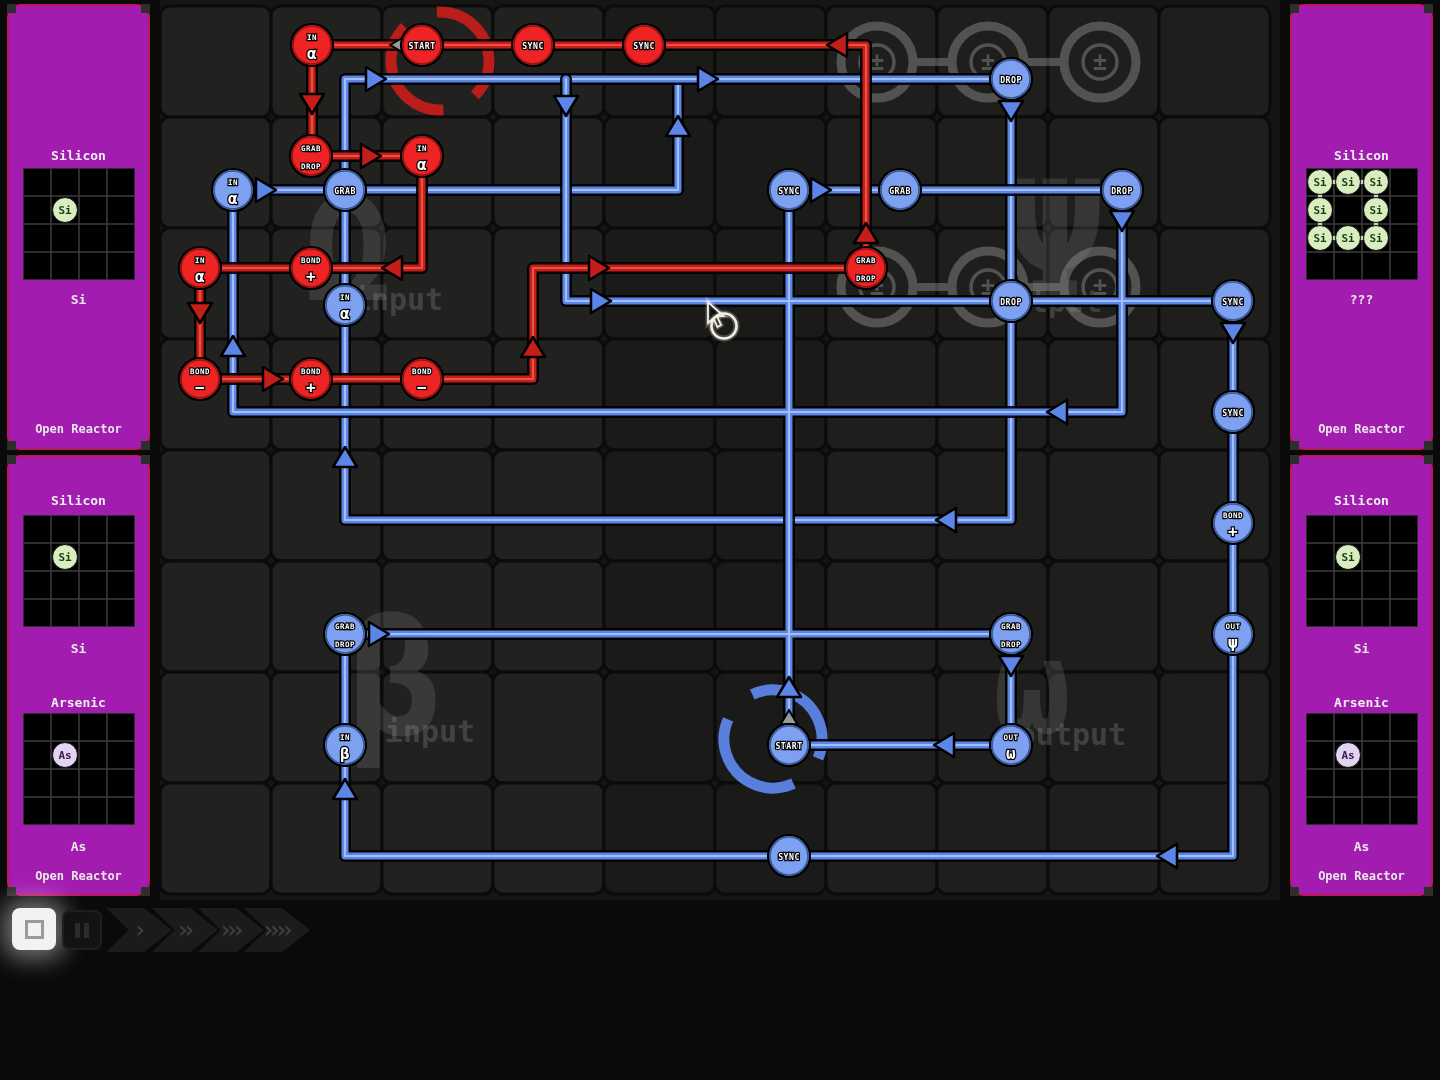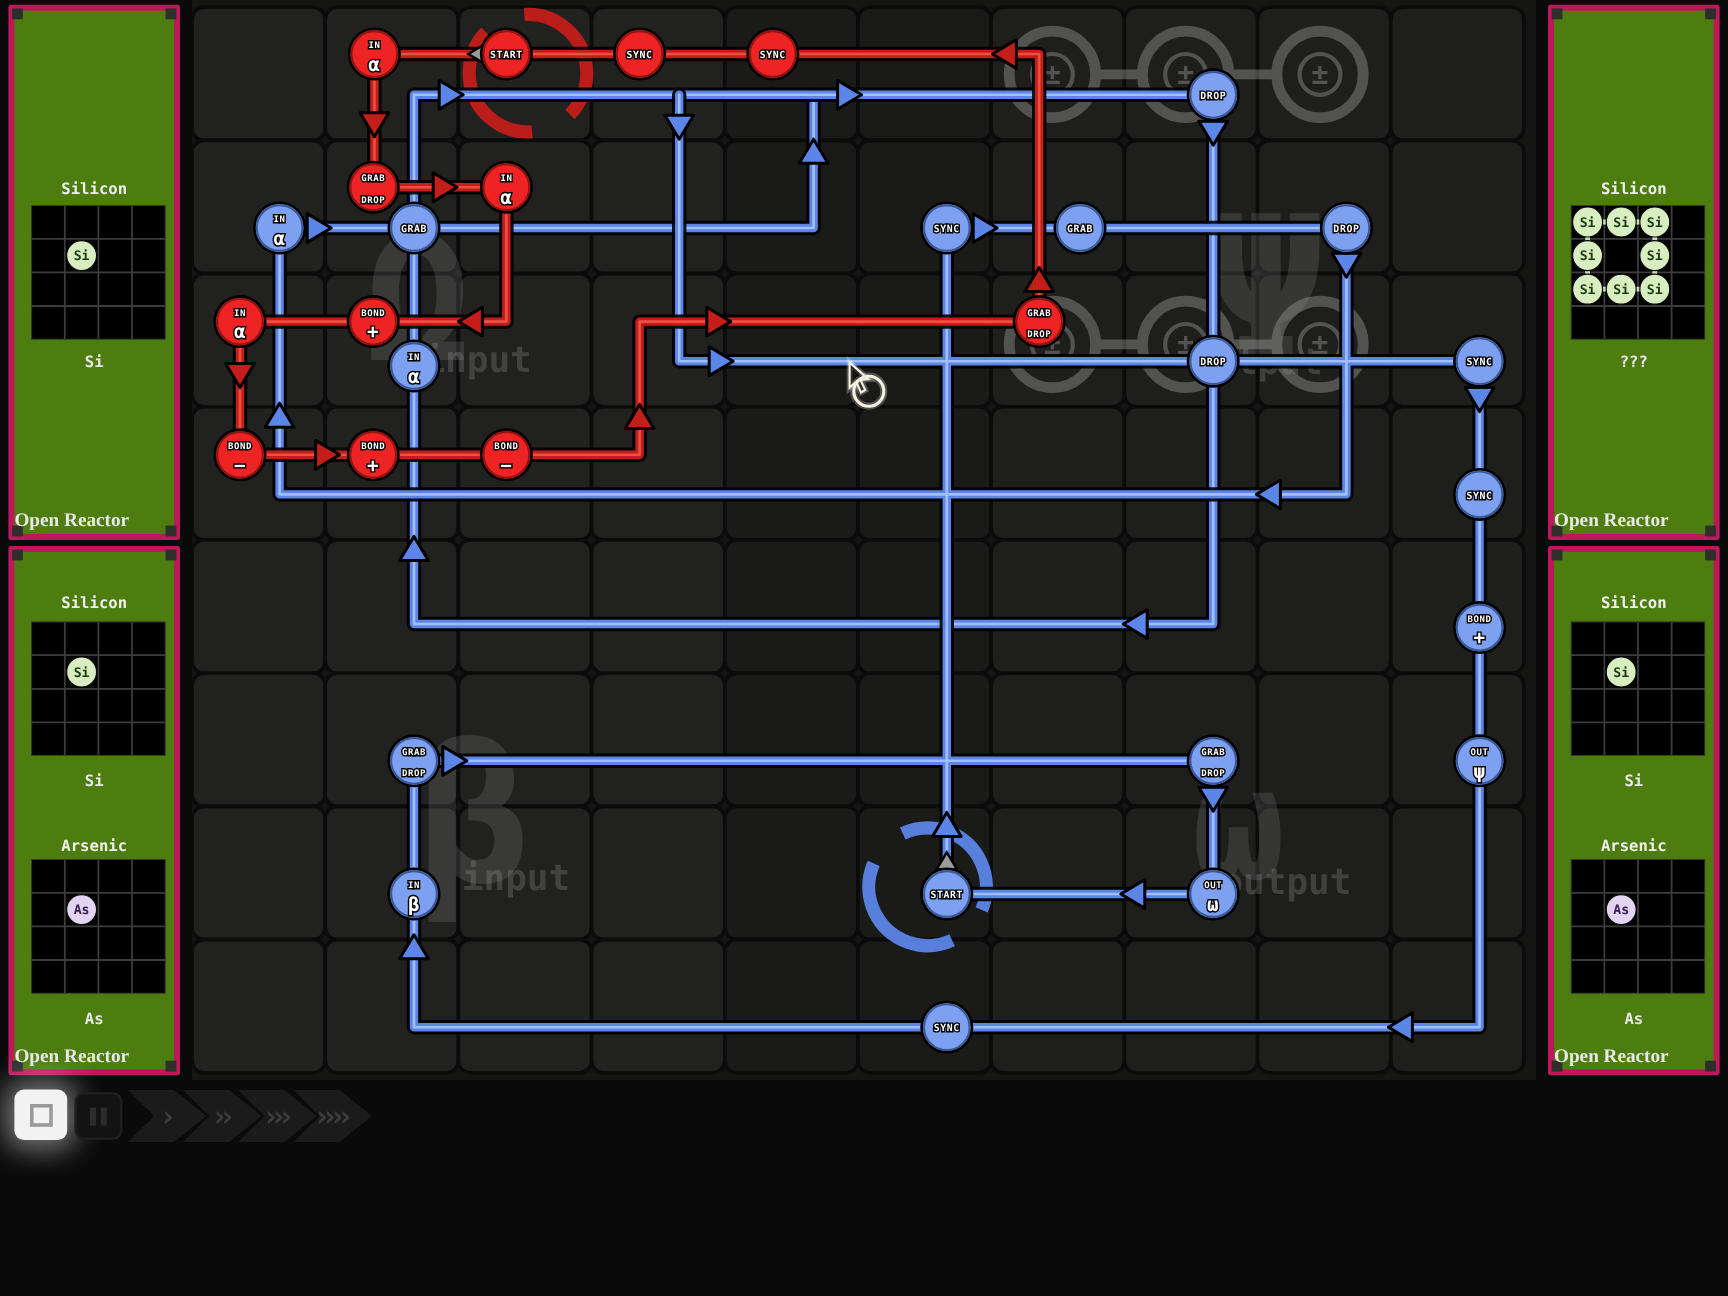--- a/index.html
+++ b/index.html
@@ -1,26 +1,26 @@
 <!DOCTYPE html>
 <html><head>
 <meta charset="utf-8">
 <style>
   html,body{margin:0;padding:0;background:#000;}
   .screen{position:relative;width:1440px;height:1080px;background:#000;overflow:hidden;
           font-family:"DejaVu Sans Mono",monospace;color:#e8e8e8;}
   .sidebar{position:absolute;top:0;width:160px;height:900px;background:#0a0a0a;}
   .sidebar.left{left:0;} .sidebar.right{left:1280px;}
-  .panel{position:absolute;width:143px;background:#4d7c0f;border:5px solid #be185d;border-radius:2px;box-sizing:border-box;}
+  .panel{position:absolute;width:143px;background:#a21caf;border:2px solid #be185d;border-radius:14px;box-sizing:border-box;}
   .panel .nub{position:absolute;width:9px;height:9px;background:#2e2e2c;}
   .nub.tl{left:-2px;top:-2px;} .nub.tr{right:-2px;top:-2px;} .nub.bl{left:-2px;bottom:-2px;} .nub.br{right:-2px;bottom:-2px;}
   .sec-title{position:absolute;width:100%;text-align:center;font-size:13px;font-weight:bold;color:#efefef;}
   .sec-formula{position:absolute;width:100%;text-align:center;font-size:13px;font-weight:bold;color:#e8e8e8;}
   .grid-wrap{position:absolute;left:14px;width:112px;height:112px;}
-  .open-btn{position:absolute;width:100%;font-size:16px;font-weight:bold;color:#e8e8e8;cursor:pointer;font-family:Liberation Serif, serif;}
+  .open-btn{position:absolute;width:100%;text-align:center;font-size:12px;font-weight:bold;color:#e8e8e8;cursor:pointer;}
   .reactor-svg{position:absolute;left:0px;top:0px;}
   
   .toolbar{position:absolute;left:0;top:900px;width:1440px;height:180px;background:#0a0a0a;}
   .pb-btn{position:absolute;border-radius:8px;}
   .pb-stop{left:12px;top:8px;width:44px;height:42px;background:#f2f2f2;box-shadow:0 0 24px 8px rgba(255,255,255,.45);display:flex;align-items:center;justify-content:center;}
   .pb-stop .sq{width:13px;height:13px;border:3px solid #9a9a9a;background:#f2f2f2;}
   .pb-pause{left:62px;top:10px;width:40px;height:40px;background:#131313;border:2px solid #1f1f1f;display:flex;align-items:center;justify-content:center;gap:4px;box-sizing:border-box;}
   .pb-pause .bar{width:5px;height:15px;background:#2c2c2c;}
   .chev{position:absolute;top:8px;height:44px;width:66px;background:#1b1b1b;
         clip-path:polygon(0 0,58% 0,100% 50%,58% 100%,0 100%,34% 50%);

